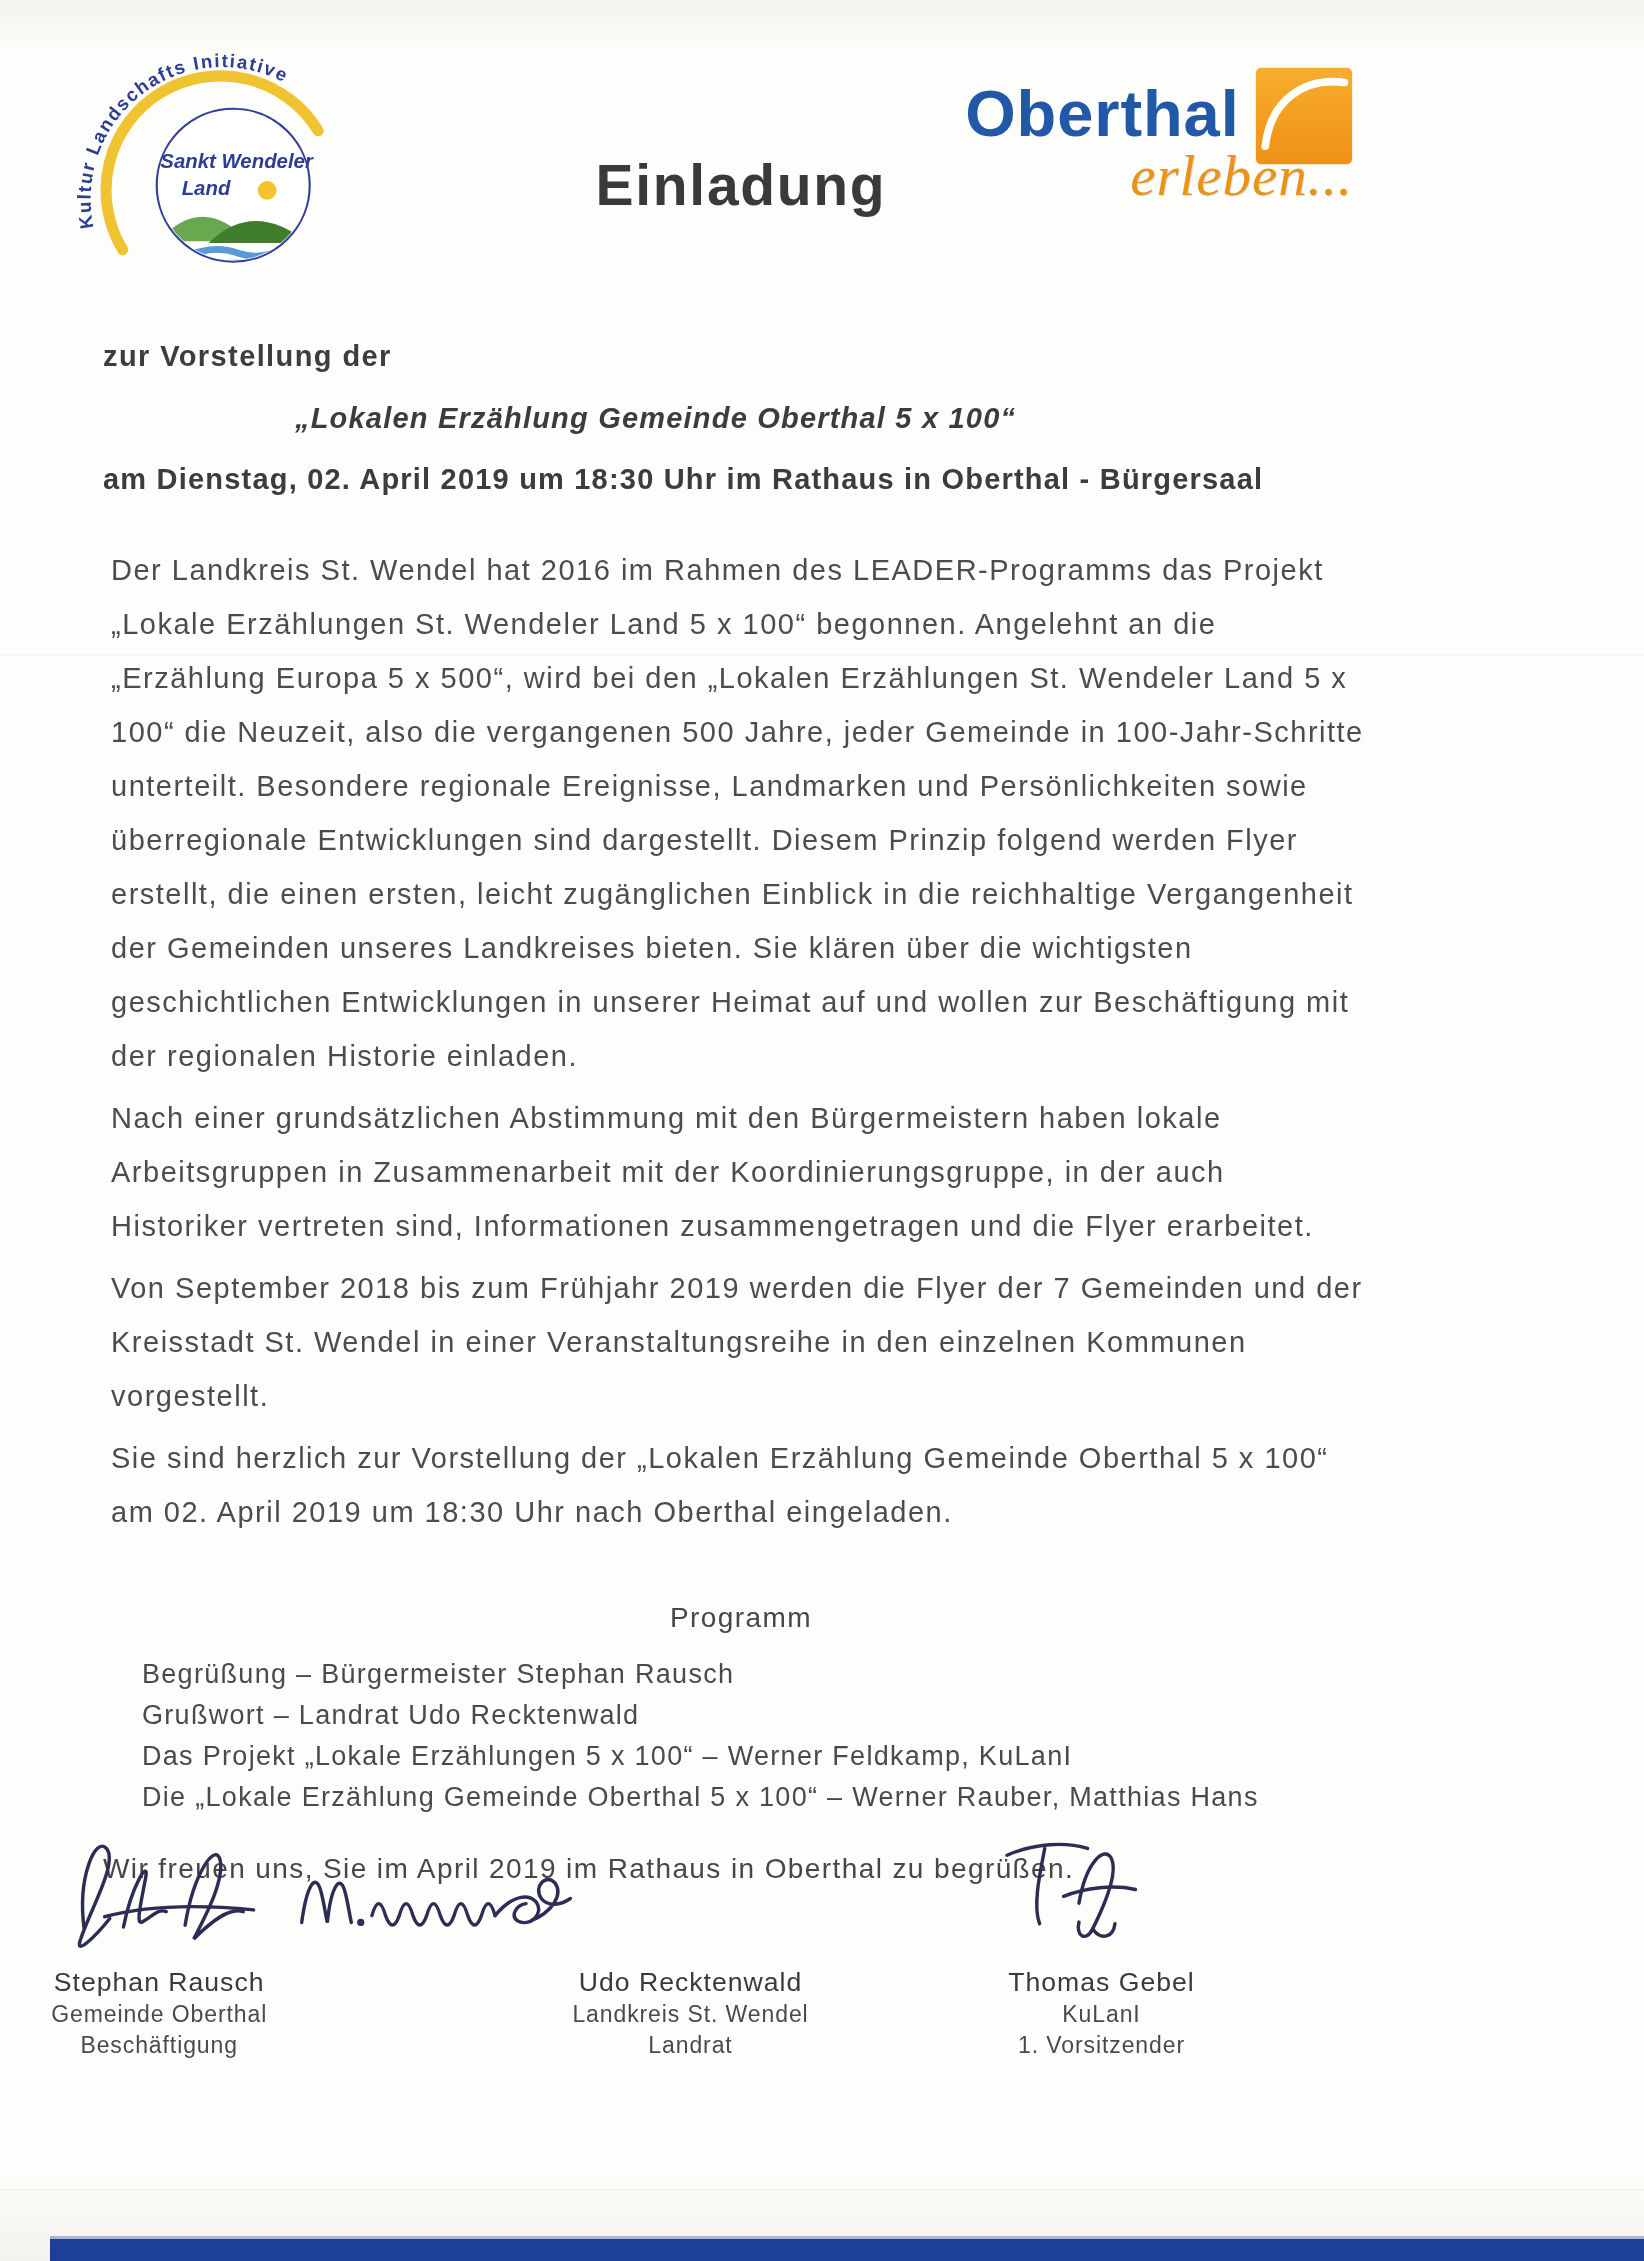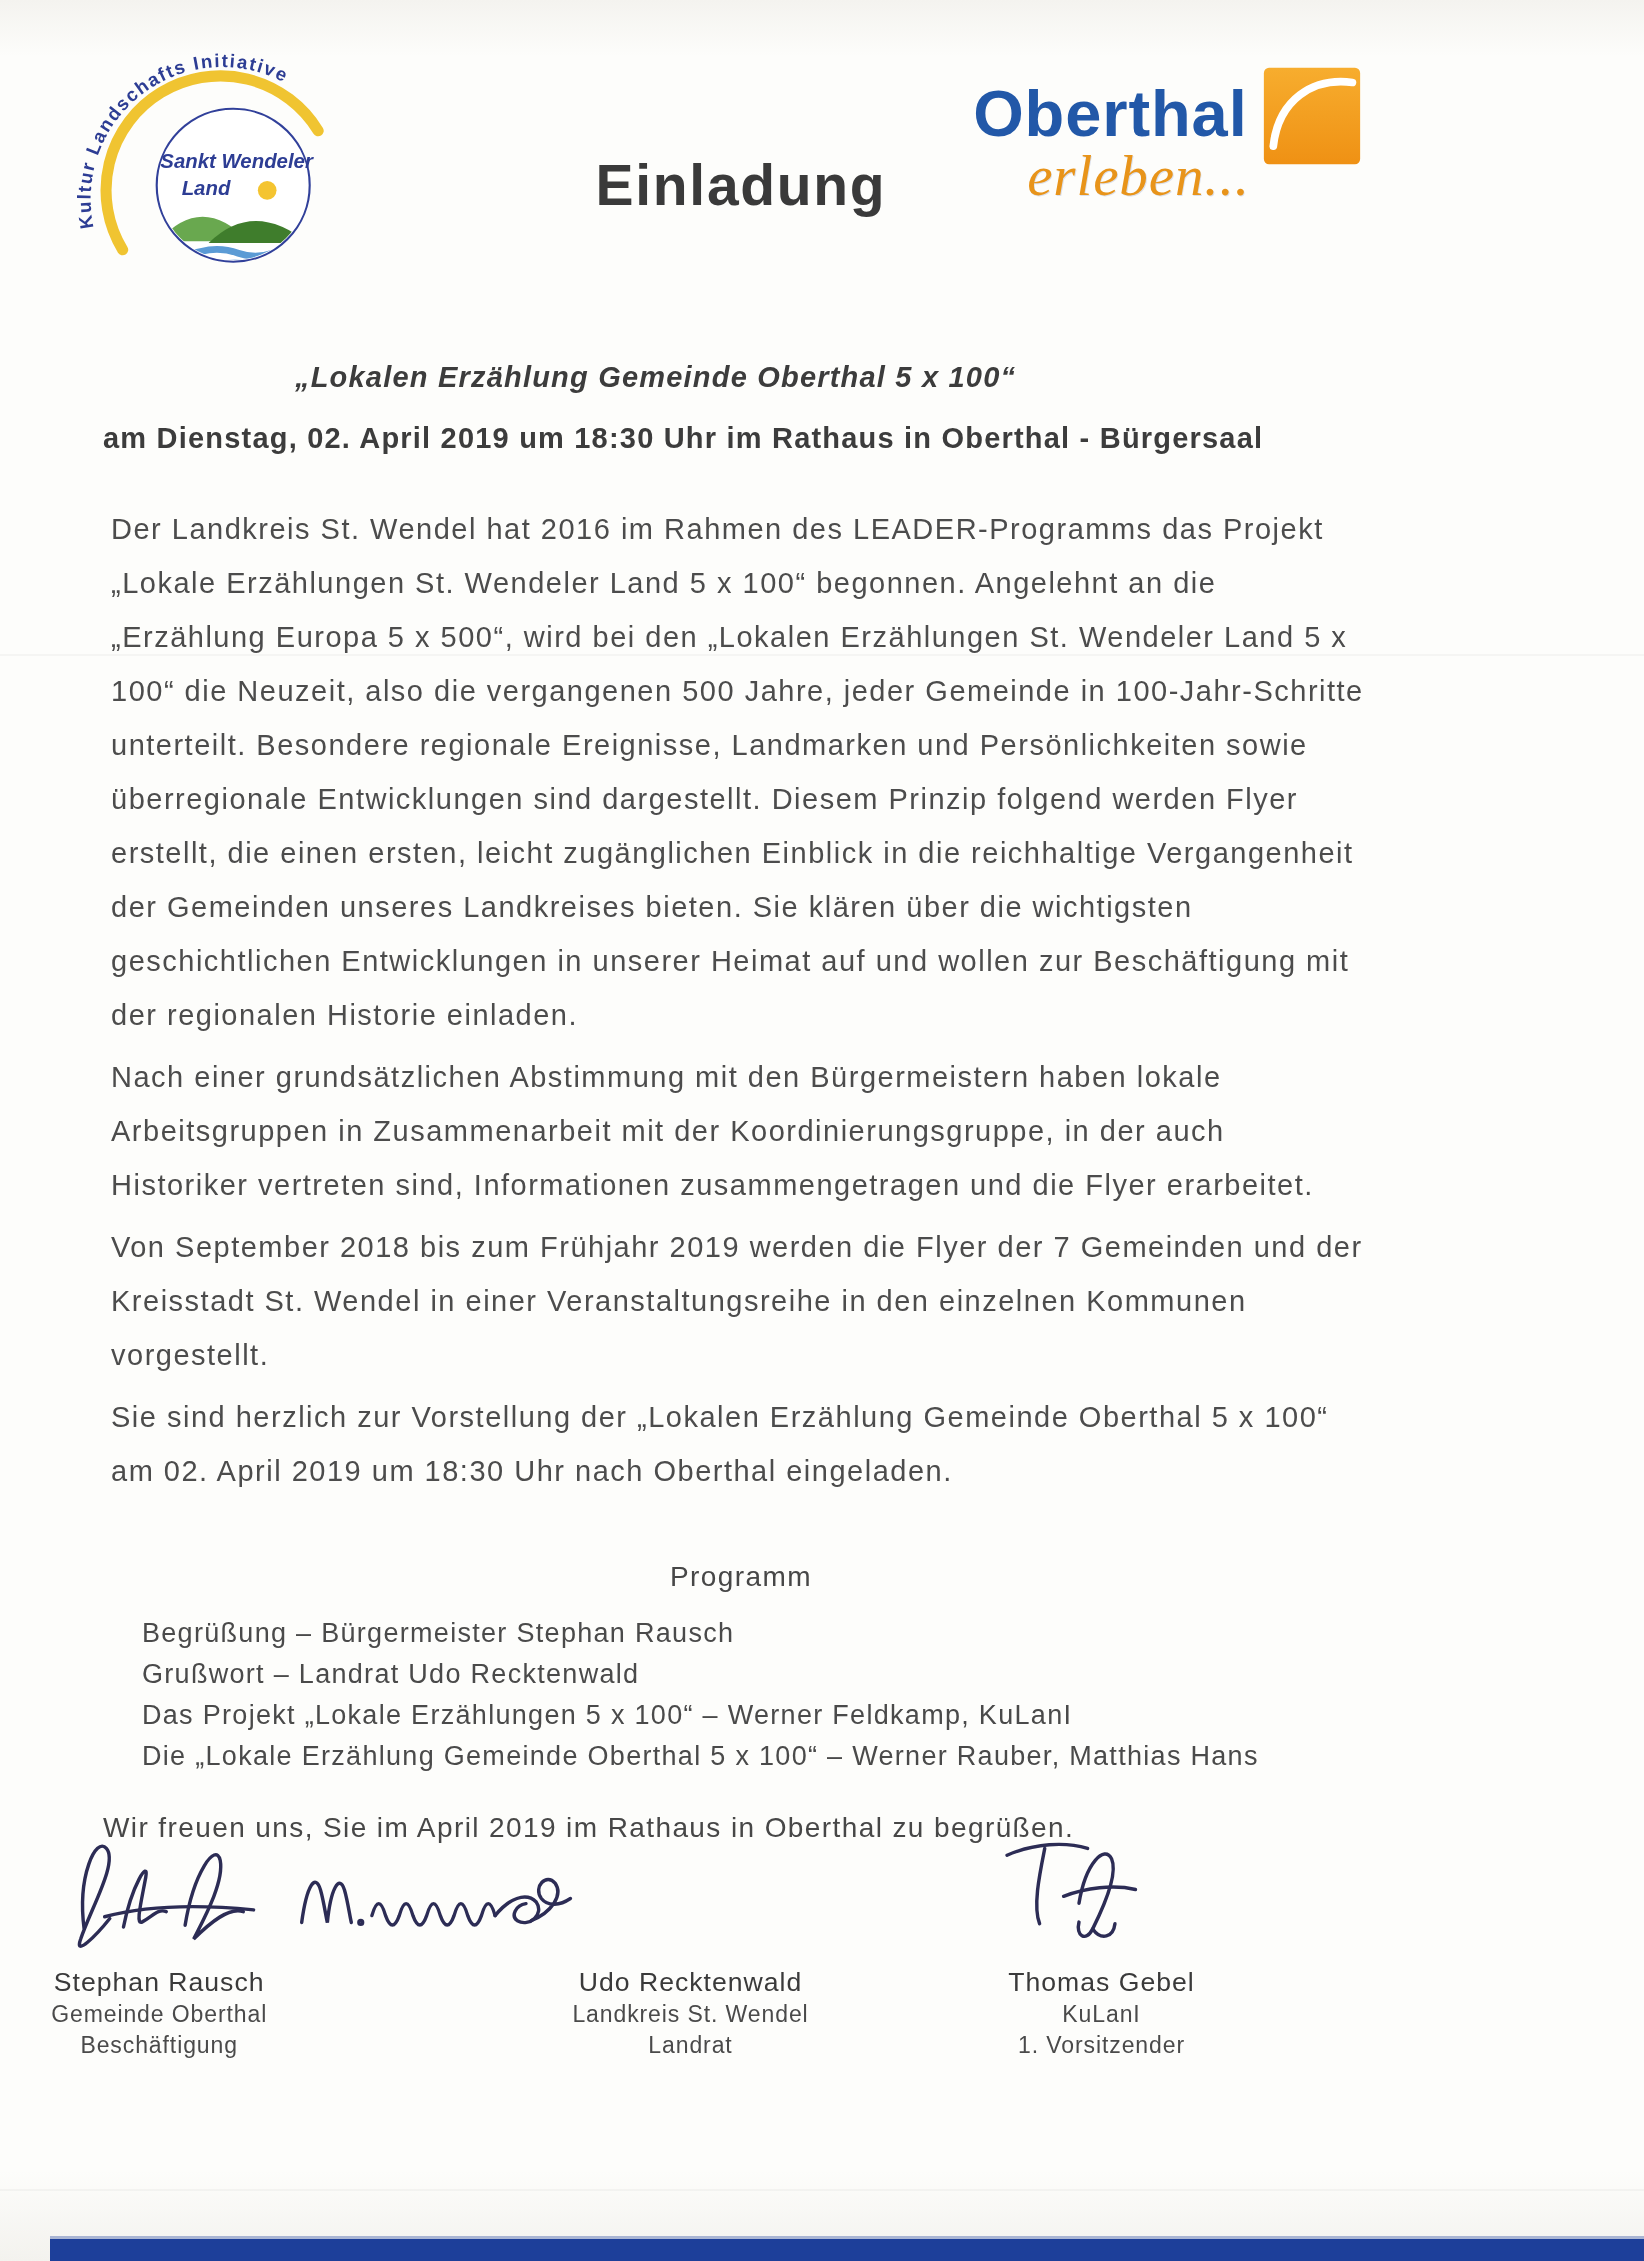--- a/index.html
+++ b/index.html
@@ -19,21 +19,21 @@
   }
   .fold-line {
     position: absolute; left: 0; width: 100%; height: 1.7px;
     background: rgba(90,90,90,0.05);
   }
 
   
   .kulani-logo { position: absolute; left: 70px; top: 22px; width: 272px; height: 272px; }
 
   .oberthal-logo {
-    position: absolute; right: 284px; top: 67px; width: 445px; text-align: center;
+    position: absolute; right: 292px; top: 67px; width: 445px; text-align: right;
   }
   .oberthal-row { display: flex; align-items: flex-start; justify-content: flex-end; gap: 15.4px; }
   .oberthal-name {
     font-size: 65px; font-weight: 700; color: #2258a8; letter-spacing: 0.9px;
     line-height: 94px;
   }
   .oberthal-arch { width: 98px; height: 98px; flex: 0 0 auto; }
   .oberthal-tagline {
     font-family: "Liberation Serif", "DejaVu Serif", serif;
     font-style: italic; font-size: 57px; color: #e8941a;
@@ -151,20 +151,21 @@
         <rect x="1" y="1" width="112" height="112" rx="6" fill="url(#oberthal-grad)"></rect>
         <path d="M 12 92 C 18 38 58 12 104 18" fill="none" stroke="#ffffff" stroke-width="9" stroke-linecap="round"></path>
       </svg>
     </div>
     <div class="oberthal-tagline">erleben...</div>
   </div>
 
   <div class="doc-title">Einladung</div>
 
   <div class="content">
+    <div class="intro-line">zur Vorstellung der</div>
     <div class="subject-line">„Lokalen Erzählung Gemeinde Oberthal 5 x 100“</div>
     <div class="datetime-line">am Dienstag, 02. April 2019 um 18:30 Uhr im Rathaus in Oberthal - Bürgersaal</div>
 
     <div class="body-text">
       <p>Der Landkreis St. Wendel hat 2016 im Rahmen des LEADER-Programms das Projekt „Lokale Erzählungen St. Wendeler Land 5 x 100“ begonnen. Angelehnt an die „Erzählung Europa 5 x 500“, wird bei den „Lokalen Erzählungen St. Wendeler Land 5 x 100“ die Neuzeit, also die vergangenen 500 Jahre, jeder Gemeinde in 100-Jahr-Schritte unterteilt. Besondere regionale Ereignisse, Landmarken und Persönlichkeiten sowie überregionale Entwicklungen sind dargestellt. Diesem Prinzip folgend werden Flyer erstellt, die einen ersten, leicht zugänglichen Einblick in die reichhaltige Vergangenheit der Gemeinden unseres Landkreises bieten. Sie klären über die wichtigsten geschichtlichen Entwicklungen in unserer Heimat auf und wollen zur Beschäftigung mit der regionalen Historie einladen.</p>
       <p>Nach einer grundsätzlichen Abstimmung mit den Bürgermeistern haben lokale Arbeitsgruppen in Zusammenarbeit mit der Koordinierungsgruppe, in der auch Historiker vertreten sind, Informationen zusammengetragen und die Flyer erarbeitet.</p>
       <p>Von September 2018 bis zum Frühjahr 2019 werden die Flyer der 7 Gemeinden und der Kreisstadt St. Wendel in einer Veranstaltungsreihe in den einzelnen Kommunen vorgestellt.</p>
       <p>Sie sind herzlich zur Vorstellung der „Lokalen Erzählung Gemeinde Oberthal 5 x 100“ am 02. April 2019 um 18:30 Uhr nach Oberthal eingeladen.</p>
     </div>
 

